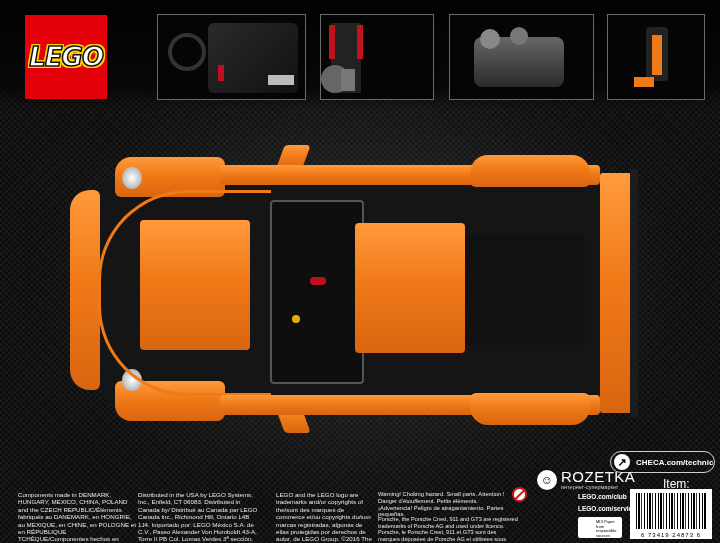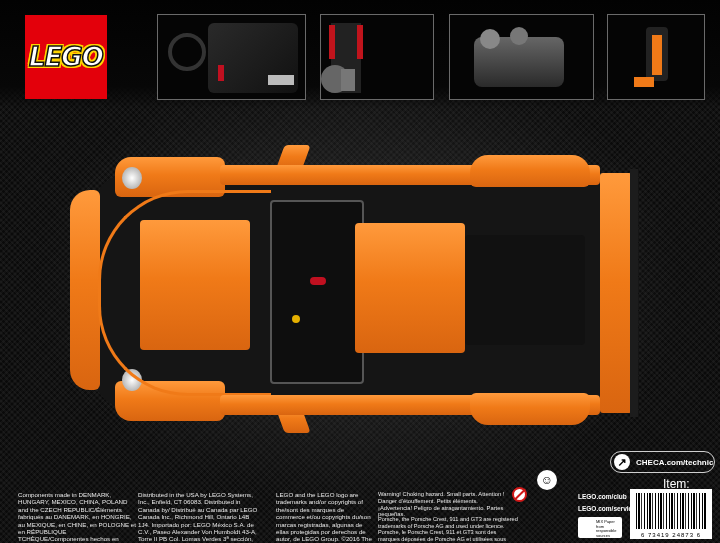--- a/index.html
+++ b/index.html
@@ -10,21 +10,21 @@
   }
   .bg {
     position:absolute; inset:0;
     background:
       radial-gradient(ellipse 60% 55% at 50% 52%, rgba(70,70,70,0.55), rgba(0,0,0,0) 75%),
       repeating-linear-gradient(45deg, rgba(255,255,255,0.035) 0 2px, rgba(0,0,0,0) 2px 4px),
       repeating-linear-gradient(-45deg, rgba(255,255,255,0.035) 0 2px, rgba(0,0,0,0) 2px 4px),
       #0a0a0a;
   }
   .top-band { position:absolute; left:0; top:0; width:720px; height:108px; background:linear-gradient(#020202,#070707 80%,rgba(0,0,0,0)); }
-  .logo { position:absolute; left:25px; top:15px; width:82px; height:84px; background:#e3000b; display:flex; align-items:center; justify-content:flex-start; }
+  .logo { position:absolute; left:25px; top:15px; width:82px; height:84px; background:#e3000b; display:flex; align-items:center; justify-content:flex-end; }
   .logo-text {
     font-family:"DejaVu Sans", sans-serif; font-weight:bold; font-style:italic;
     font-size:26px; color:#fff; letter-spacing:-1px;
     -webkit-text-stroke:1.5px #111;
     text-shadow: 0 0 0 #ffd500, 2px 0 0 #ffd500, -2px 0 0 #ffd500, 0 2px 0 #ffd500, 0 -2px 0 #ffd500, 2px 2px 0 #ffd500, -2px -2px 0 #ffd500, 2px -2px 0 #ffd500, -2px 2px 0 #ffd500;
     padding:2px 4px;
   }
   .thumb { position:absolute; top:14px; height:84px; border:1px solid #6a6a6a; background:#050505; overflow:hidden; }
   .thumb .art { position:absolute; }
 
@@ -120,20 +120,24 @@
   <div class="part orange" style="left:530px;top:28px;width:32px;height:240px;border-radius:3px;"></div>
   <div class="dark" style="left:560px;top:24px;width:8px;height:248px;background:#1c1c1c;"></div>
 </div>
 
 <a class="pill">
   <span class="circ">↗</span>
   <span class="txt">CHECA.com/technic</span>
 </a>
 <div class="rozetka">
   <span class="face">☺</span>
+  <div>
+    <div class="name">ROZETKA</div>
+    <div class="sub">интернет-супермаркет</div>
+  </div>
 </div>
 <div class="item">Item: 6137065</div>
 <div class="barcode">
   <div class="bars"></div>
   <div class="num">6 73419 24873 6</div>
 </div>
 
 <div class="footer">
   <div class="col" style="left:18px;width:118px;">Components made in DENMARK, HUNGARY, MEXICO, CHINA, POLAND and the CZECH REPUBLIC/Éléments fabriqués au DANEMARK, en HONGRIE, au MEXIQUE, en CHINE, en POLOGNE et en RÉPUBLIQUE TCHÈQUE/Componentes hechos en DINAMARCA, HUNGRÍA, MÉXICO, CHINA, POLONIA y REPÚBLICA CHECA.</div>
   <div class="col" style="left:138px;width:122px;">Distributed in the USA by LEGO Systems, Inc., Enfield, CT 06083. Distributed in Canada by/ Distribué au Canada par LEGO Canada Inc., Richmond Hill, Ontario L4B 1J4. Importado por: LEGO México S.A. de C.V., Paseo Alexander Von Humboldt 43-A, Torre II PB Col. Lomas Verdes 3ª sección, C.P. 53125 Naucalpan de Juárez, Estado de México, México.</div>

